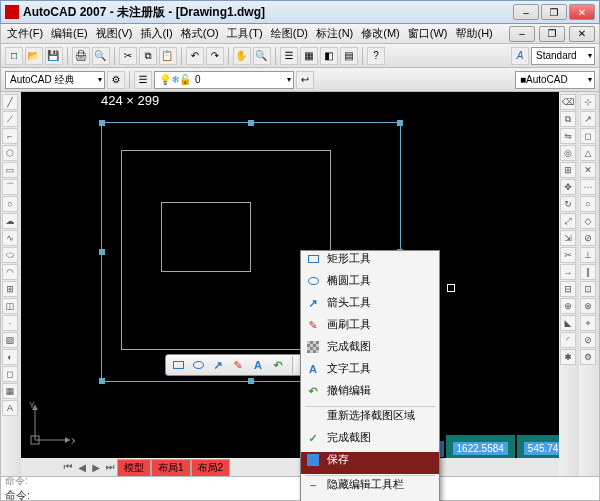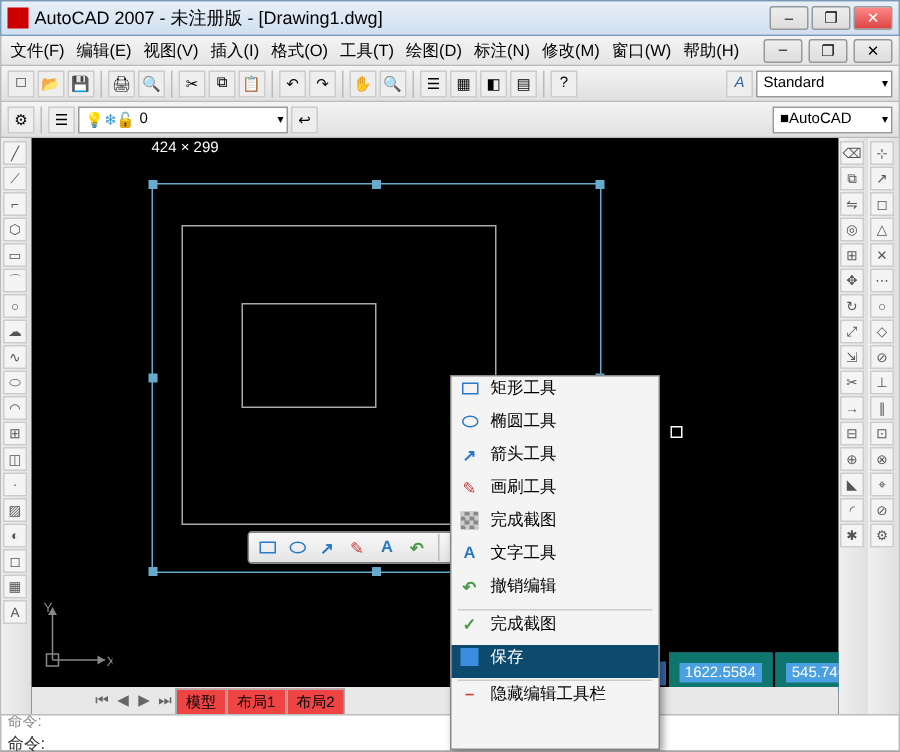--- a/index.html
+++ b/index.html
@@ -1,41 +1,41 @@
 <!DOCTYPE html>
 <html><head>
 <meta charset="utf-8">
 <style>
 * { margin: 0; padding: 0; box-sizing: border-box; font-family: "Microsoft YaHei", SimSun, Arial, sans-serif; }
 body { width: 600px; height: 501px; overflow: hidden; background: #fff; position: relative; }
 
 
 .titlebar { height: 24px; background: linear-gradient(#e8f0f8,#d0e0f0); border: 1px solid #7a9ab8; display: flex; align-items: center; padding: 0 4px; font-size: 12px; }
 .titlebar .app-icon { width: 14px; height: 14px; background: #c00; margin-right: 4px; }
-.titlebar .title-text { flex: 1; }
+.titlebar .title-text { flex: 1; font-weight: bold; }
 .win-btns { display: flex; gap: 2px; }
 .win-btn { width: 26px; height: 16px; background: linear-gradient(#eee,#ddd); border: 1px solid #999; border-radius: 2px; font-size: 10px; display:flex;align-items:center;justify-content:center; }
 .win-btn.close { background: linear-gradient(#f88,#d44); color:#fff;}
 
 .menubar { height: 20px; background: linear-gradient(#f4f4f4,#e4e4e4); border: 1px solid #bbb; border-top:none; display: flex; align-items: center; padding: 0 4px; font-size: 11px; gap: 4px; }
 .menubar span { padding: 0 2px; cursor: default; }
 
 .toolbar { height: 24px; background: linear-gradient(#f4f4f4,#e0e0e0); border: 1px solid #bbb; border-top:none; display: flex; align-items: center; padding: 0 4px; gap: 2px; }
 .tool-btn { width: 18px; height: 18px; background: #eee; border: 1px solid #ccc; display:flex;align-items:center;justify-content:center;font-size:10px; }
 .tool-sep { width:1px; height:18px; background:#bbb; margin:0 2px;}
 .combo { height: 18px; background: #fff; border:1px solid #999; font-size: 10px; padding: 0 12px 0 4px; display:flex;align-items:center; position:relative;}
 .combo::after{content:"▾";position:absolute;right:2px;font-size:8px;}
 
 .workarea { position: relative; height: 385px; display: flex; border: 1px solid #bbb; border-top:none; }
 .left-tools, .right-tools { width: 20px; background: linear-gradient(90deg,#f0f0f0,#e0e0e0); display: flex; flex-direction: column; gap: 1px; padding: 2px 1px; }
 .right-tools2 { width: 20px; background: linear-gradient(90deg,#f0f0f0,#e0e0e0); display: flex; flex-direction: column; gap: 1px; padding: 2px 1px; }
 .side-btn { width: 16px; height: 16px; background: #f4f4f4; border: 1px solid #ccc; font-size:9px;display:flex;align-items:center;justify-content:center;color:#555;}
 
 .canvas { flex: 1; background: #000; position: relative; overflow: hidden; }
-.dim-label { position: absolute; top: 1px; left: 80px; color: #fff; font-size: 10px; }
+.dim-label { position: absolute; top: 1px; left: 80px; color: #fff; font-size: 13px; }
 .sel-frame { position: absolute; border: 1px solid #6ac; top: 30px; left: 80px; width: 300px; height: 260px; }
 .handle { position: absolute; width: 6px; height: 6px; background: #6ac; }
 .inner-rect1 { position: absolute; border: 1px solid #aaa; top: 58px; left: 100px; width: 210px; height: 200px; }
 .inner-rect2 { position: absolute; border: 1px solid #aaa; top: 110px; left: 140px; width: 90px; height: 70px; }
 .ucs { position:absolute; bottom: 40px; left: 8px; color:#888; font-size:10px;}
 .ucs-arrow{stroke:#888;stroke-width:1;fill:none;}
 .cursor-box{position:absolute;top:192px;right:104px;width:8px;height:8px;border:1px solid #fff;}
 
 .coord-readout{position:absolute;bottom:14px;right:-16px;display:flex;gap:2px;align-items:center;font-size:10px;}
 .coord-readout .lbl{background:#3a6aa8;color:#fff;padding:1px 4px;}
@@ -54,21 +54,21 @@
 .ft-ellipse{border:1.5px solid #2a78c8;width:11px;height:8px;border-radius:50%;}
 .ft-arrow{color:#2a78c8;font-weight:bold;}
 .ft-brush{color:#c83838;}
 .ft-text{color:#2a78c8;font-weight:bold;}
 .ft-undo{color:#4a9a4a;font-weight:bold;}
 .done-btn{padding:1px 6px;background:#eee;border:1px solid #999;font-size:11px;margin-left:2px;}
 
 
 .ctx-menu{position:absolute;top:250px;left:300px;width:140px;background:#f4f4f4;border:1px solid #888;box-shadow:2px 2px 5px rgba(0,0,0,0.4);font-size:11px;}
 .ctx-item{height:22px;display:flex;align-items:flex-start;padding:0 6px 0 4px;gap:6px;}
-.ctx-item.sel{background:#0c4a6e;color:#fff;}
+.ctx-item.sel{background:#7f1d1d;color:#fff;}
 .ctx-item .ico{width:16px;height:16px;display:flex;align-items:center;justify-content:center;font-size:11px;}
 .ctx-sep{height:1px;background:#ccc;margin:1px 4px;}
 .ico-rect{border:1.5px solid #2a78c8;width:11px;height:8px;}
 .ico-ellipse{border:1.5px solid #2a78c8;width:11px;height:8px;border-radius:50%;}
 .ico-arrow{color:#2a78c8;font-weight:bold;}
 .ico-brush{color:#c83838;}
 .ico-mosaic{background:repeating-conic-gradient(#888 0 25%,#ccc 0 50%) 0 0/6px 6px;width:12px;height:12px;}
 .ico-text{color:#2a78c8;font-weight:bold;}
 .ico-undo{color:#4a9a4a;font-weight:bold;}
 .ico-check{color:#4a9a4a;font-weight:bold;}
@@ -125,24 +125,25 @@
   <div class="tool-btn">🔍</div>
   <div class="tool-sep"></div>
   <div class="tool-btn">☰</div>
   <div class="tool-btn">▦</div>
   <div class="tool-btn">◧</div>
   <div class="tool-btn">▤</div>
   <div class="tool-sep"></div>
   <div class="tool-btn">?</div>
   <div style="flex:1"></div>
   <div class="tool-btn" style="font-style:italic;color:#36a;">A</div>
-  <div class="combo" style="width:91px">Standard</div>
+  <div class="combo" style="width:64px">Standard</div>
 </div>
 
 <div class="toolbar">
+  <div class="combo" style="width:100px">AutoCAD 经典</div>
   <div class="tool-btn">⚙</div>
   <div class="tool-sep"></div>
   <div class="tool-btn">☰</div>
   <div class="combo" style="width:140px">
     <span style="color:#c80;">💡</span><span style="color:#39c;">❄</span><span style="color:#c80;">🔓</span>&nbsp;<span>0</span>
   </div>
   <div class="tool-btn">↩</div>
   <div style="flex:1"></div>
   <div class="combo" style="width:80px">■ <span>AutoCAD</span></div>
 </div>
@@ -301,20 +302,24 @@
   <div class="ctx-item">
       <span class="ico ico-text">A</span>
       <span>文字工具</span>
     </div>
   <div class="ctx-item">
       <span class="ico ico-undo">↶</span>
       <span>撤销编辑</span>
     </div>
   <div class="ctx-sep"></div>
   <div class="ctx-item">
+      <span class="ico"></span>
+      <span>重新选择截图区域</span>
+    </div>
+  <div class="ctx-item">
       <span class="ico ico-check">✓</span>
       <span>完成截图</span>
     </div>
   <div class="ctx-item sel">
       <span class="ico">
         <span class="ico-save"></span>
       </span>
       <span>保存</span>
     </div>
   <div class="ctx-sep"></div>

